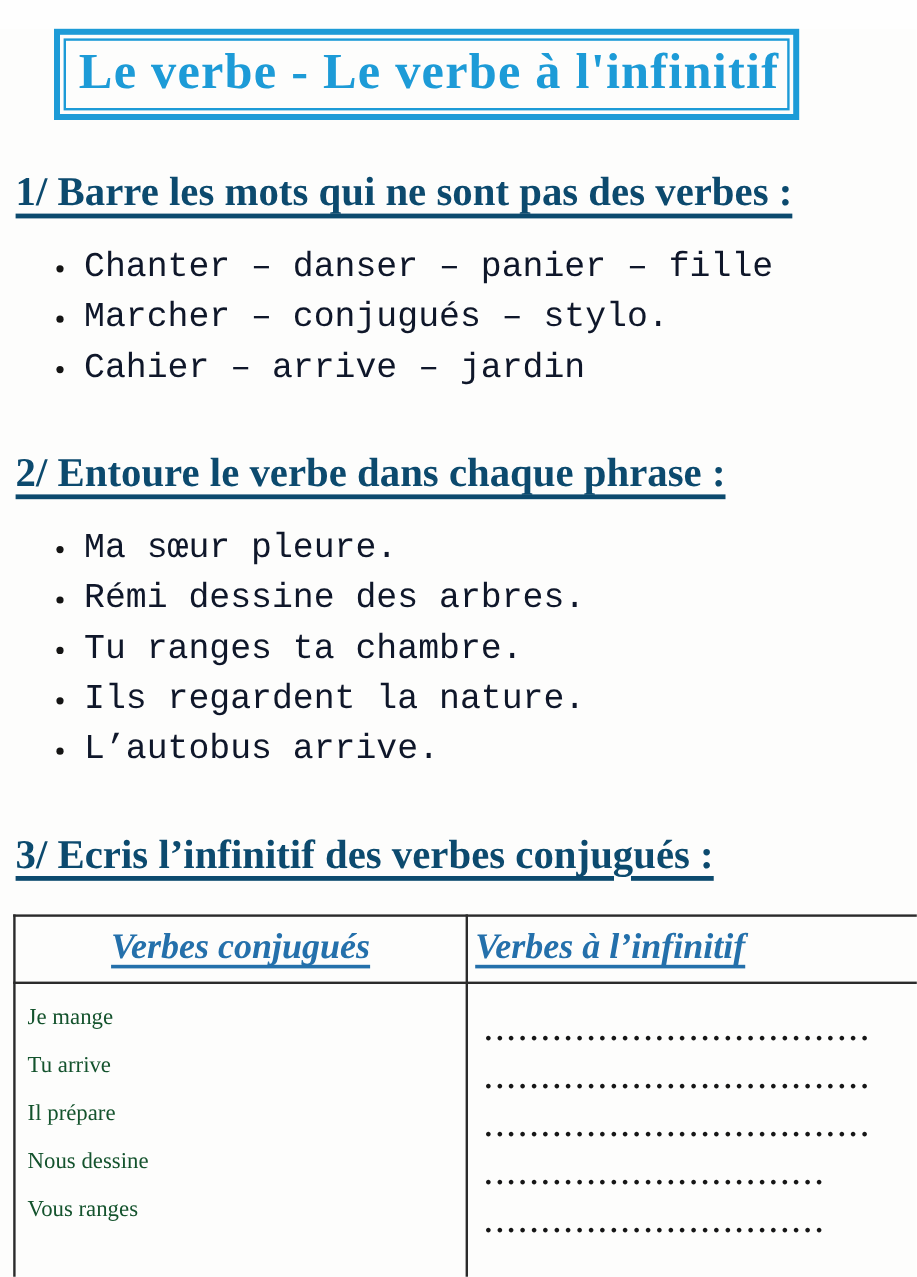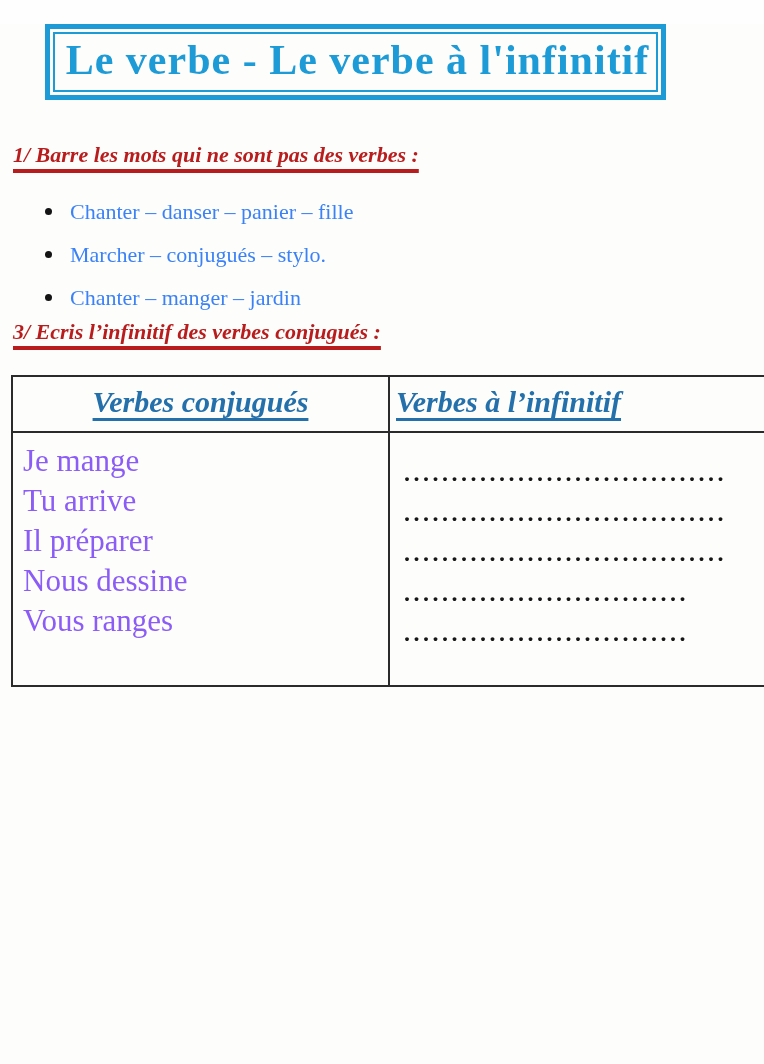--- a/index.html
+++ b/index.html
@@ -33,44 +33,44 @@
     font-size: 42px;
     font-weight: bold;
     color: #1d9bd7;
     letter-spacing: 1px;
     white-space: nowrap;
   }
 
   
   .heading {
     margin: 0 0 0 13px;
-    font-size: 22px;
+    font-size: 34px;
     font-weight: bold;
-    font-style: italic;
-    color: #b91c1c;
+    color: #0c4a6e;
     text-decoration: underline;
     text-decoration-thickness: 3.5px;
     text-underline-offset: 7px;
     white-space: nowrap;
   }
   .heading.h1 { margin-top: 42px; }
   .heading.h2 { margin-top: 48px; }
-  .heading.h3 { }
+  .heading.h3 { margin-top: 48px; }
 
   
   ul.bullets {
     margin: 22px 0 0 42px;
     padding-left: 24px;
     list-style: disc;
   }
   ul.bullets li {
-    font-size: 22px;
-    color: #3b82f6;
+    font-size: 29px;
+    color: #0f172a;
     line-height: 42px;
     padding-left: 4px;
+    font-family: Liberation Mono, monospace;
   }
   ul.bullets li::marker { color: #141414; font-size: 24px; }
 
   
   table.verbs {
     margin: 30px 0 0 11px;
     width: 742px;
     border-collapse: collapse;
     table-layout: fixed;
   }
@@ -90,22 +90,22 @@
     padding: 2px 6px 6px 6px;
   }
   th.col-left  { width: 363px; text-align: center; }
   th.col-right { width: 375px; text-align: left; padding-left: 12px; }
   td.verbs-cell {
     vertical-align: top;
     padding: 8px 6px 6px 10px;
     height: 238px;
   }
   td.verbs-cell .verb-line {
-    font-size: 31px;
-    color: #8b5cf6;
+    font-size: 19px;
+    color: #14532d;
     line-height: 40px;
     white-space: nowrap;
   }
   td.answers-cell {
     vertical-align: top;
     padding: 20px 6px 6px 14px;
   }
   td.answers-cell .dots {
     font-size: 24px;
     font-weight: bold;
@@ -125,41 +125,51 @@
     <div class="title-inner">
       <span class="title-text">Le verbe - Le verbe à l'infinitif</span>
     </div>
   </div>
 
   <section>
     <h2 class="heading h1">1/ Barre les mots qui ne sont pas des verbes :</h2>
     <ul class="bullets">
       <li>Chanter – danser – panier – fille</li>
       <li>Marcher – conjugués – stylo.</li>
-      <li>Chanter – manger – jardin</li>
+      <li>Cahier – arrive – jardin</li>
     </ul>
   </section>
 
+  <section>
+    <h2 class="heading h2">2/ Entoure le verbe dans chaque phrase :</h2>
+    <ul class="bullets">
+      <li>Ma sœur pleure.</li>
+      <li>Rémi dessine des arbres.</li>
+      <li>Tu ranges ta chambre.</li>
+      <li>Ils regardent la nature.</li>
+      <li>L’autobus arrive.</li>
+    </ul>
+  </section>
 
   <section>
     <h2 class="heading h3">3/ Ecris l’infinitif des verbes conjugués :</h2>
 
     <table class="verbs">
       <thead>
         <tr>
           <th class="col-left">Verbes conjugués</th>
           <th class="col-right">Verbes à l’infinitif</th>
         </tr>
       </thead>
       <tbody>
         <tr>
           <td class="verbs-cell">
             <div class="verb-line">Je mange</div>
             <div class="verb-line">Tu arrive</div>
-            <div class="verb-line">Il préparer</div>
+            <div class="verb-line">Il prépare</div>
             <div class="verb-line">Nous dessine</div>
             <div class="verb-line">Vous ranges</div>
           </td>
           <td class="answers-cell">
             <div class="dots">..................................</div>
             <div class="dots">..................................</div>
             <div class="dots">..................................</div>
             <div class="dots">..............................</div>
             <div class="dots">..............................</div>
           </td>

